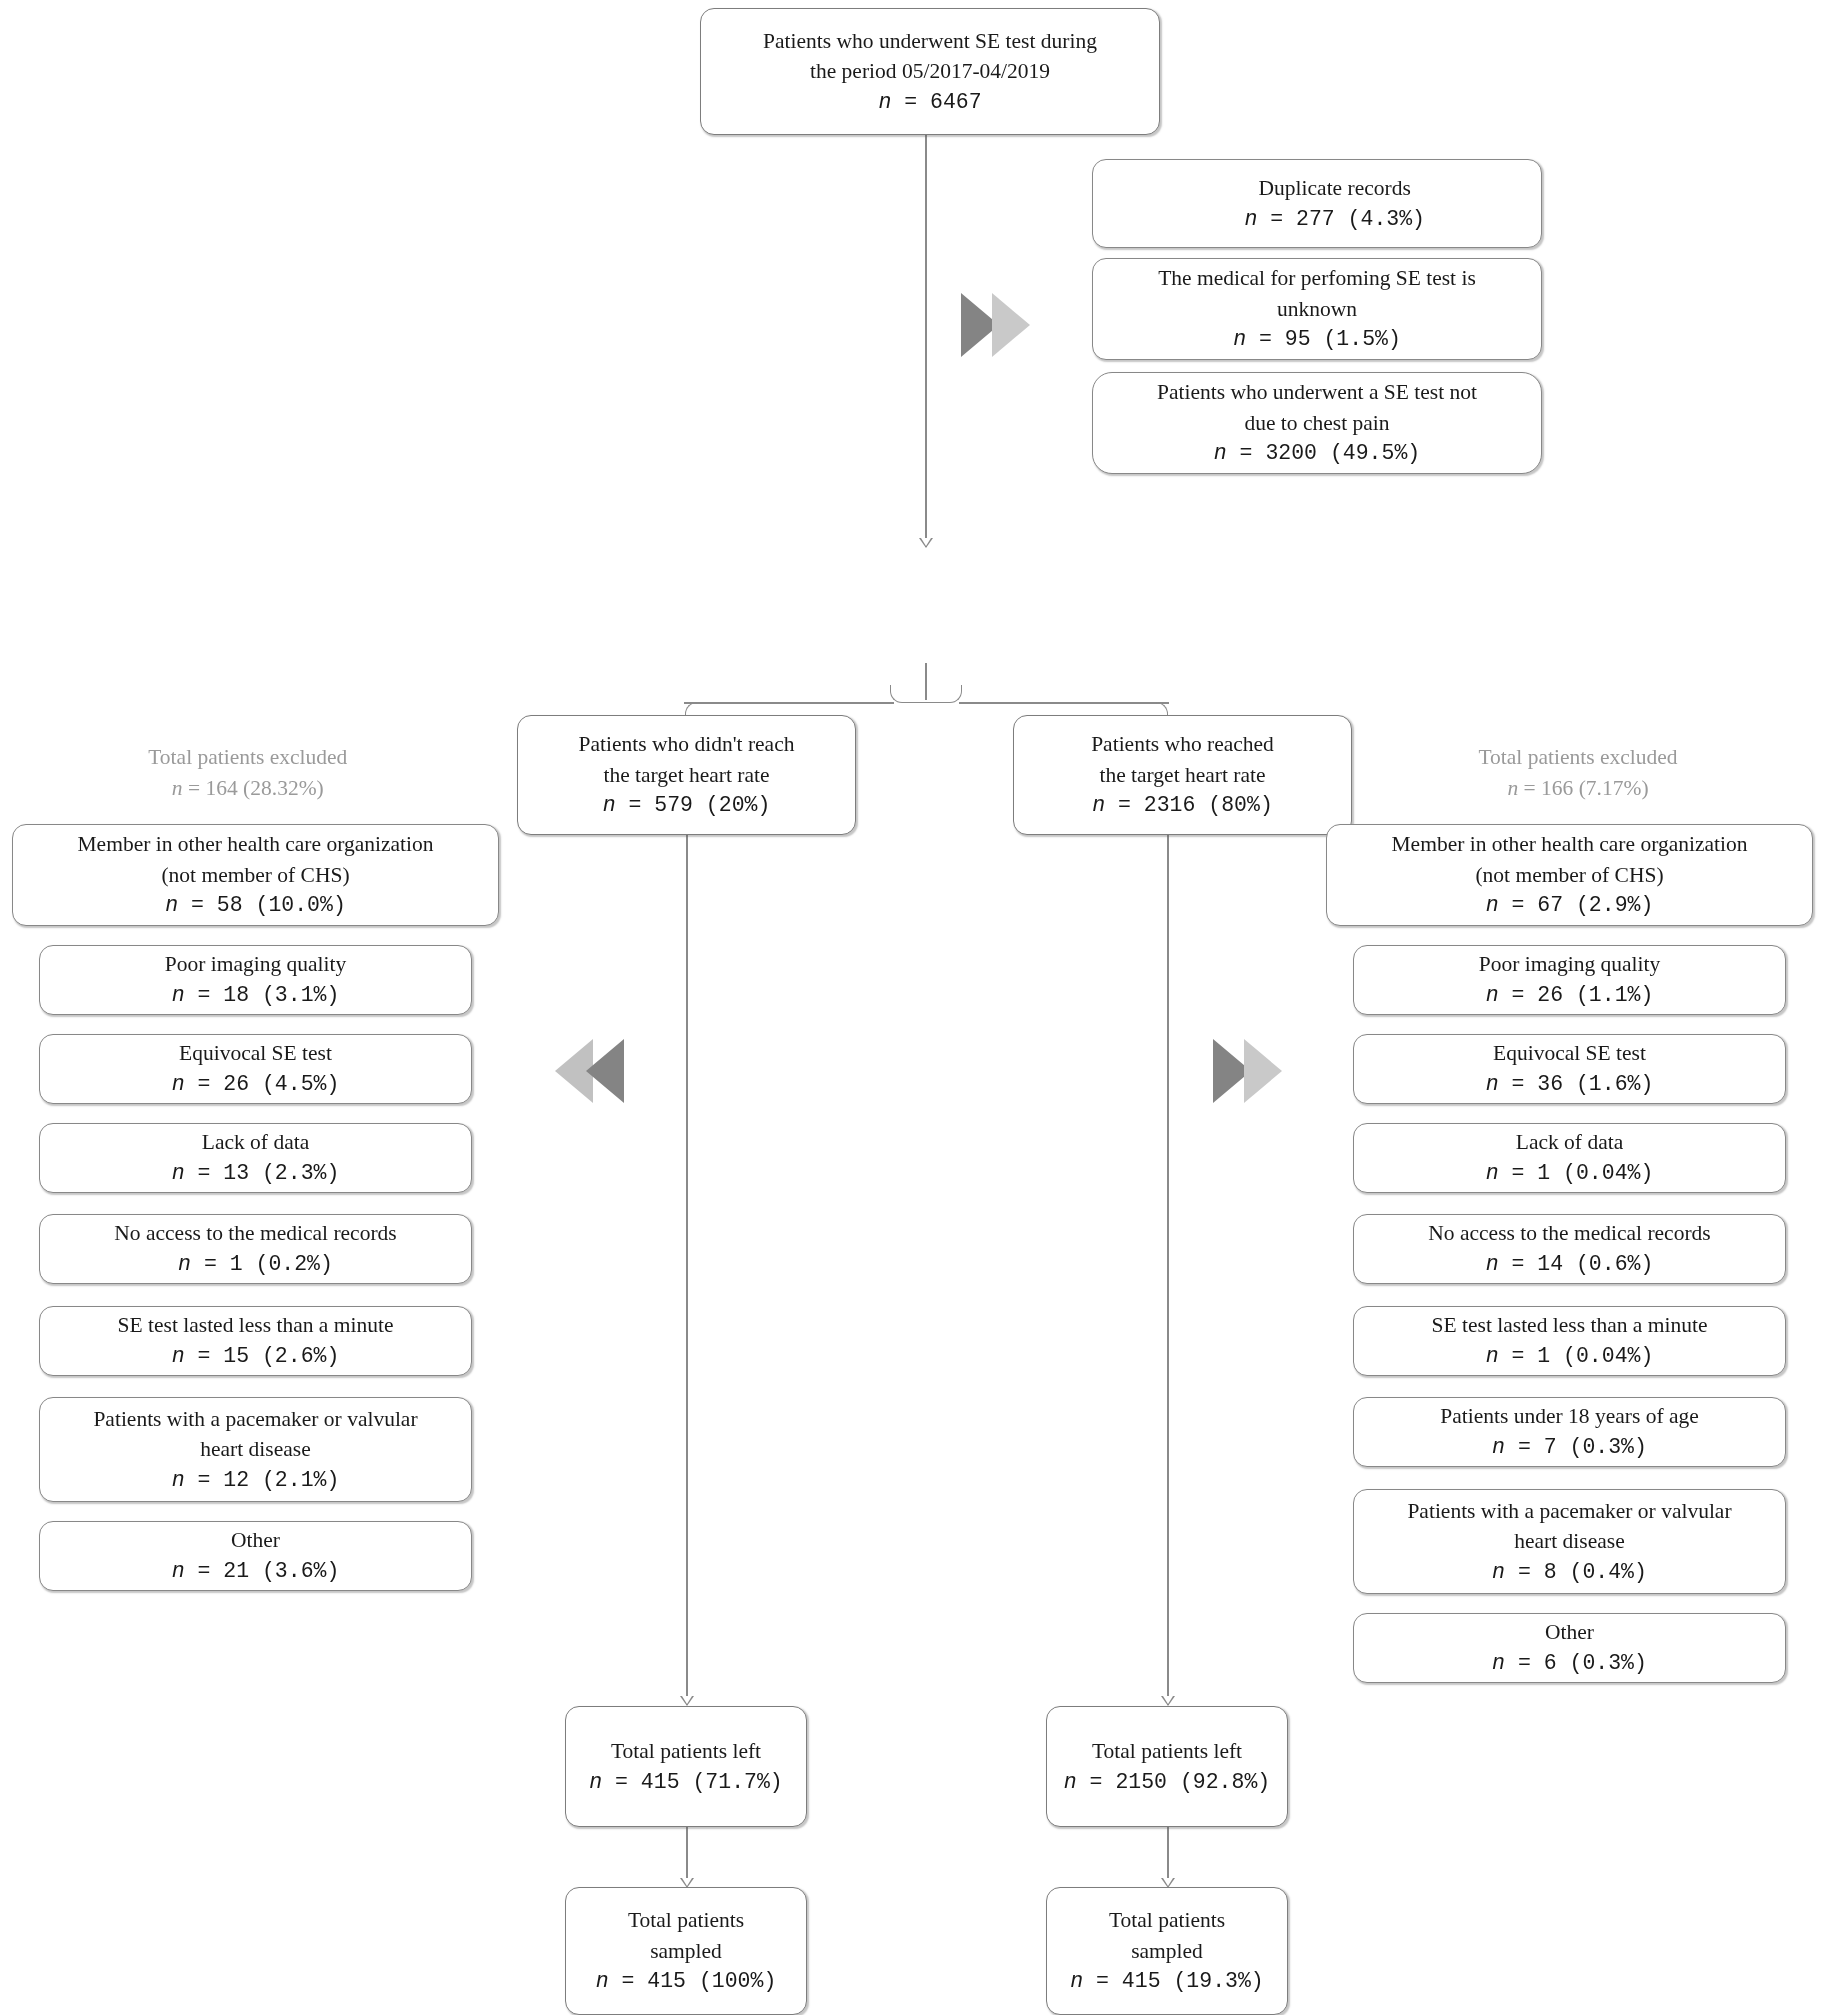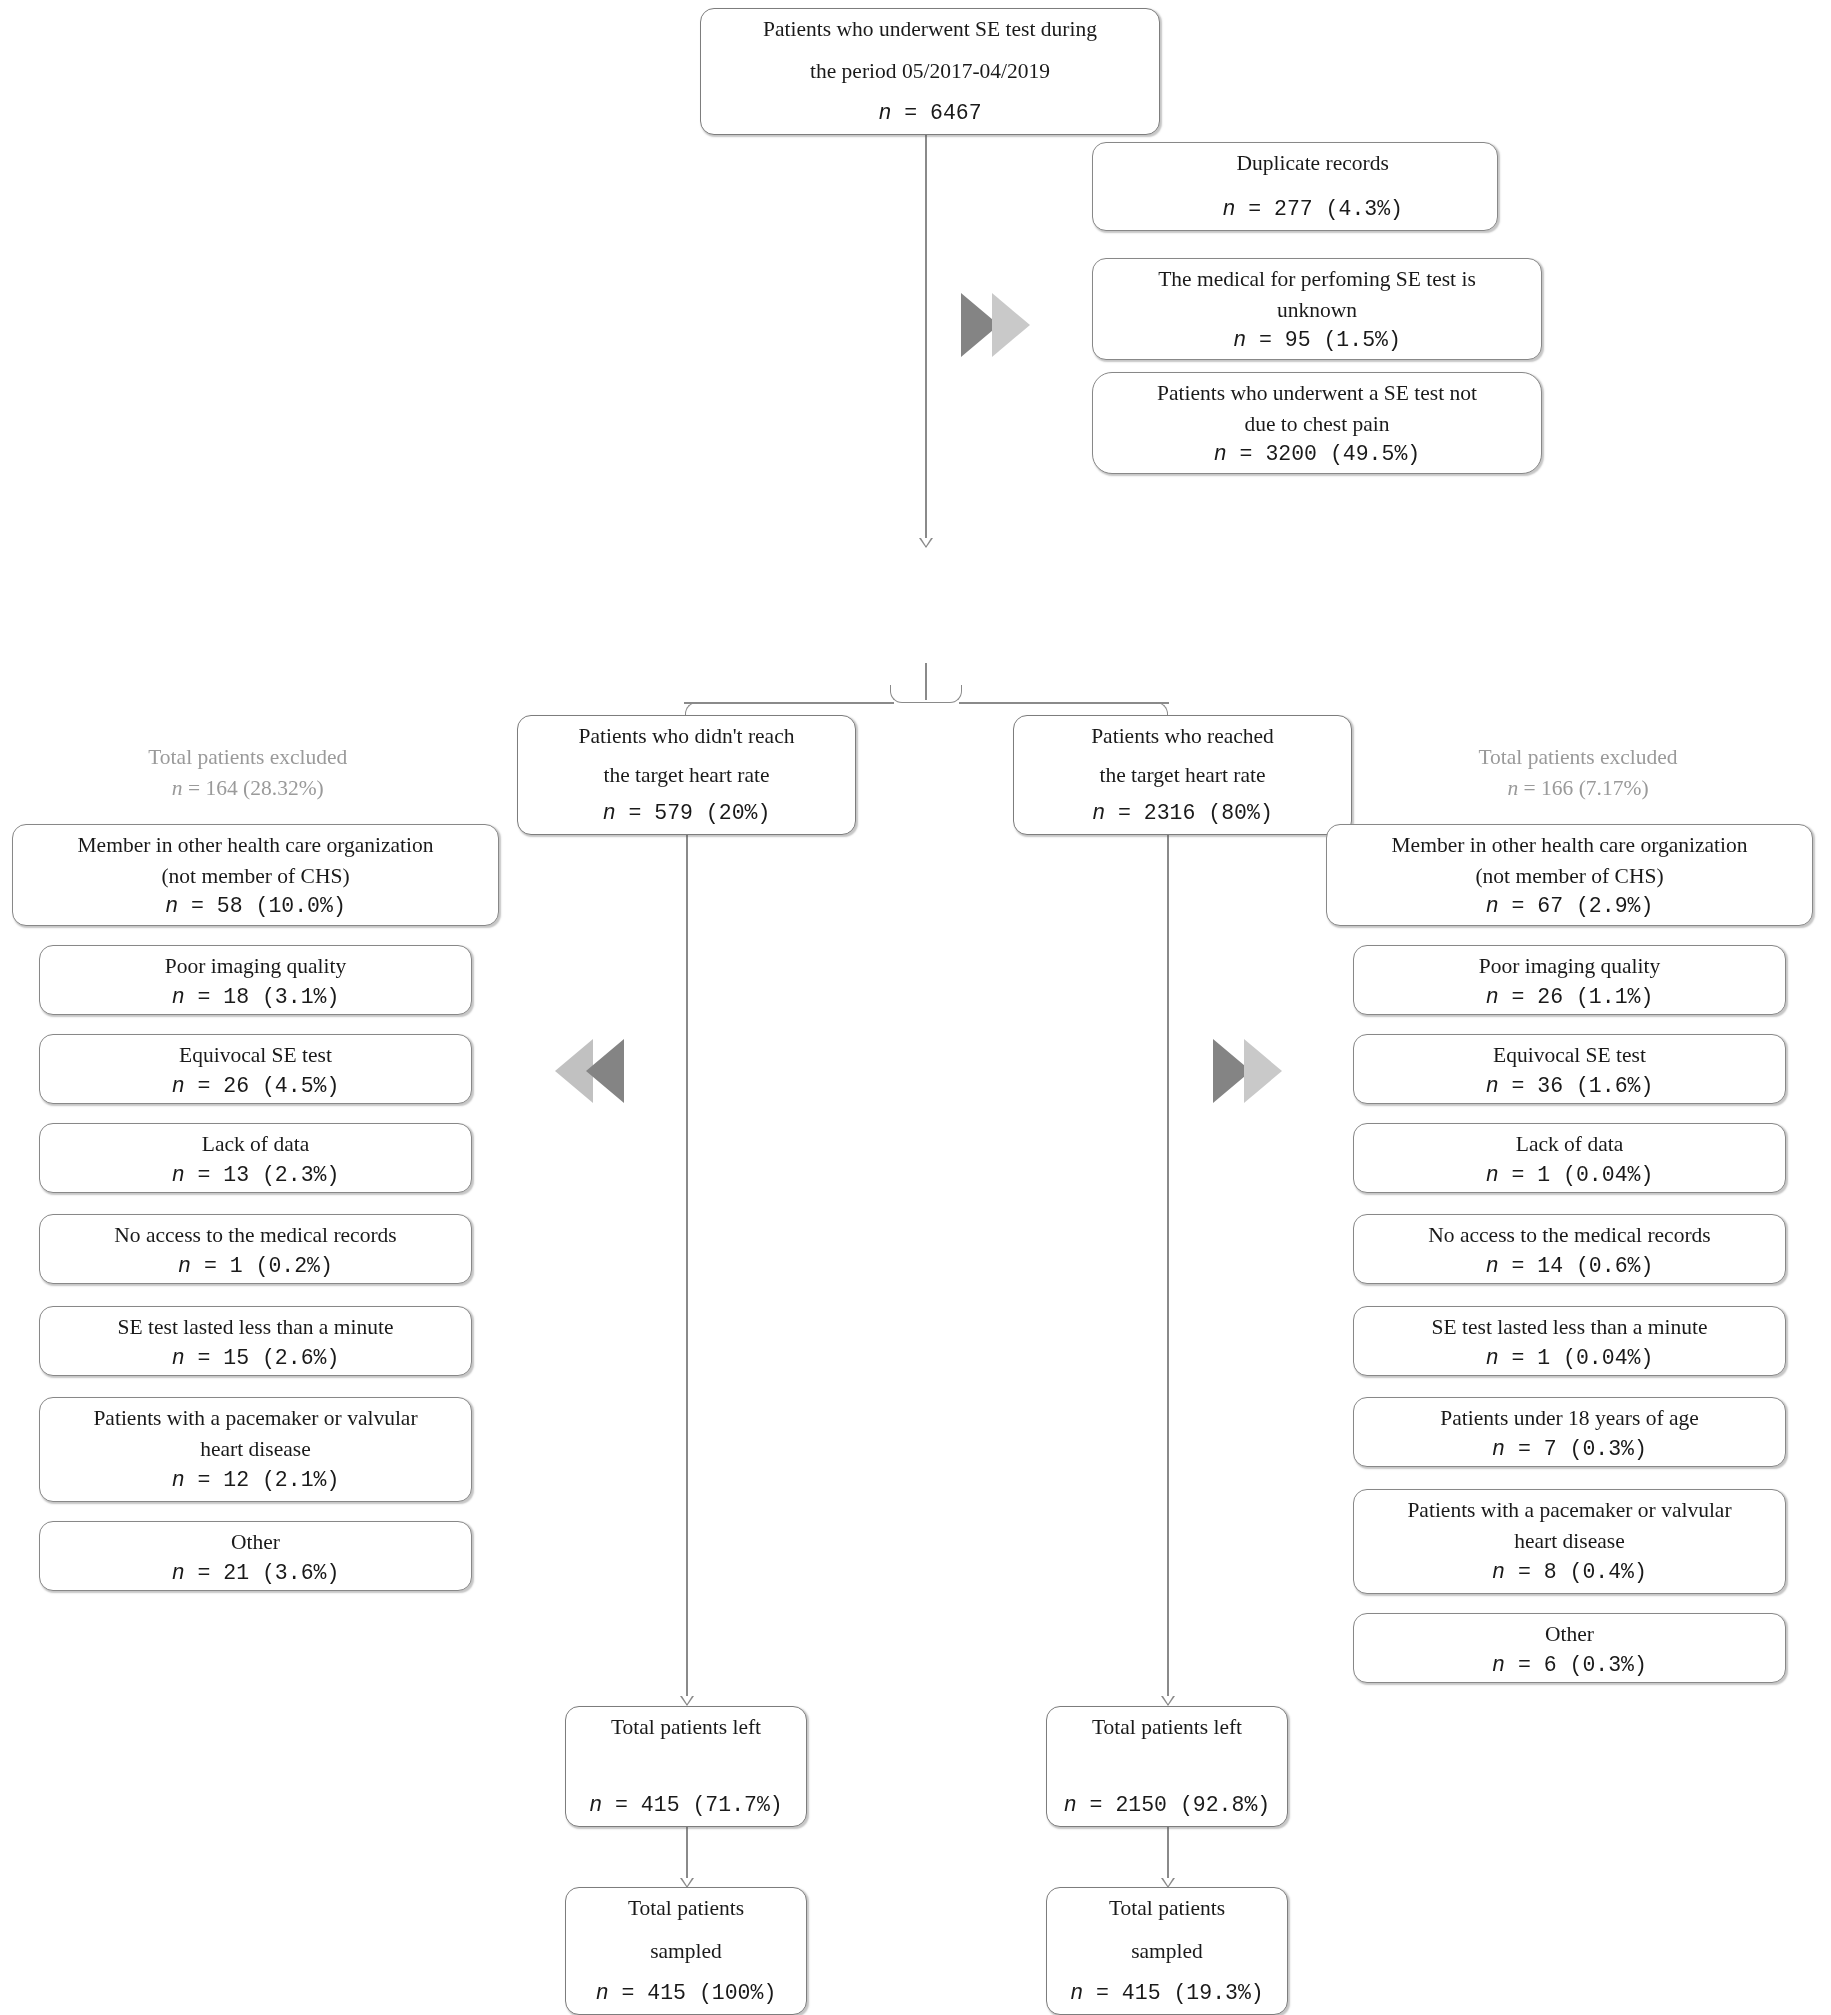--- a/index.html
+++ b/index.html
@@ -19,21 +19,21 @@
   
   .box{
     position:absolute;
     box-sizing:border-box;
     border:1.3px solid #888888;
     border-radius:14px;
     background:#ffffff;
     display:flex;
     flex-direction:column;
     align-items:center;
-    justify-content:space-between;
+    justify-content:center;
     text-align:center;
     line-height:1.42;
     font-size:21.5px;
     padding:5.4px 8.6px;
     box-shadow:1.1px 1.6px 1.6px rgba(90,90,90,.35);
   }
   .box .ln{display:block;white-space:nowrap;}
   .box .nval{display:block;white-space:nowrap;font-family:Liberation Mono, monospace;}
   .nval .it{font-style:italic;}
 
@@ -189,21 +189,21 @@
     <span class="tri dark"></span>
     <span class="tri light"></span>
   </div>
 
   <div class="box primary" style="left:700px; top:8px; width:460px; height:127px;">
     <span class="ln">Patients who underwent SE test during</span>
     <span class="ln">the period 05/2017-04/2019</span>
     <span class="nval"><span class="it">n</span> = 6467</span>
   </div>
 
-  <div class="box" style="left:1092px; top:142px; width:406px; height:89px;padding-left:44px;">
+  <div class="box" style="left:1092px; top:159px; width:450px; height:89px;padding-left:44px;">
     <span class="ln">Duplicate records</span>
     <span class="nval"><span class="it">n</span> = 277 (4.3%)</span>
   </div>
 
   <div class="box" style="left:1092px; top:258px; width:450px; height:102px;">
     <span class="ln">The medical for perfoming SE test is</span>
     <span class="ln">unknown</span>
     <span class="nval"><span class="it">n</span> = 95 (1.5%)</span>
   </div>
 

